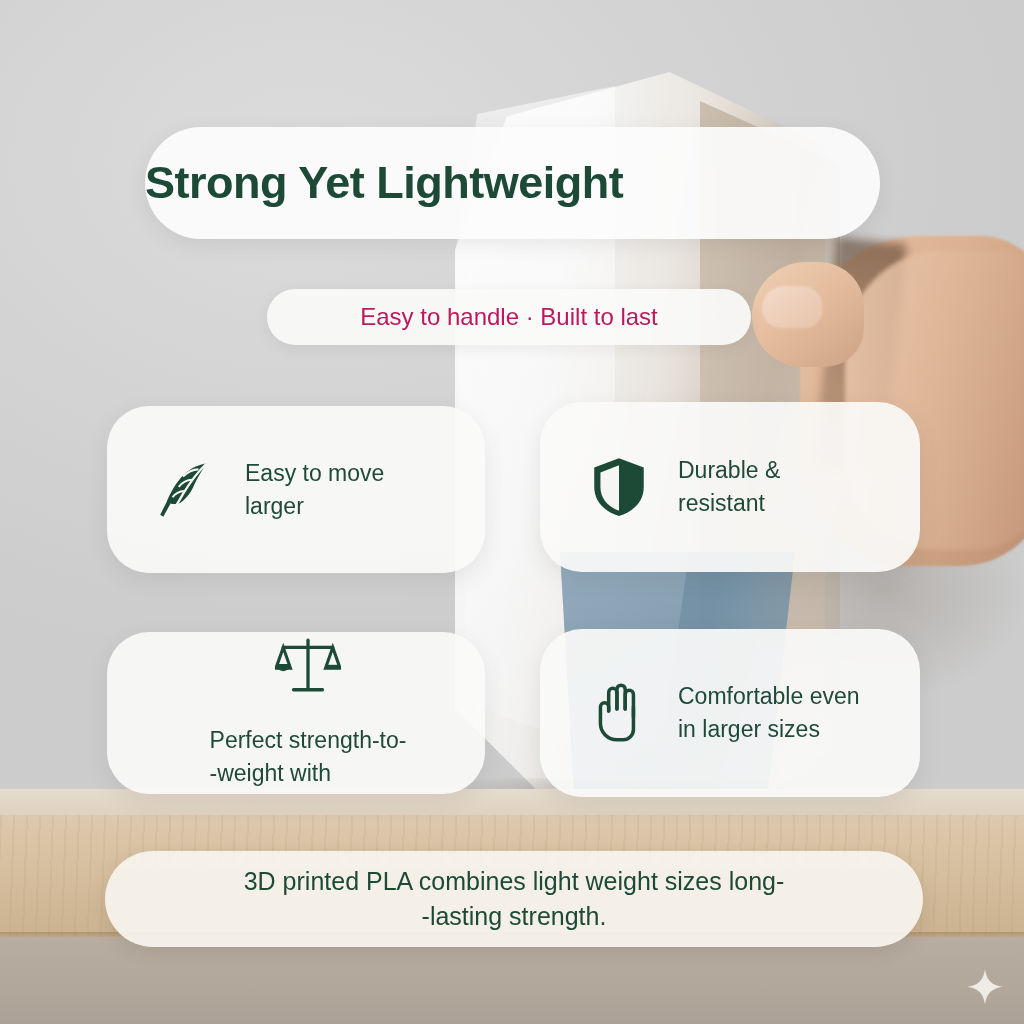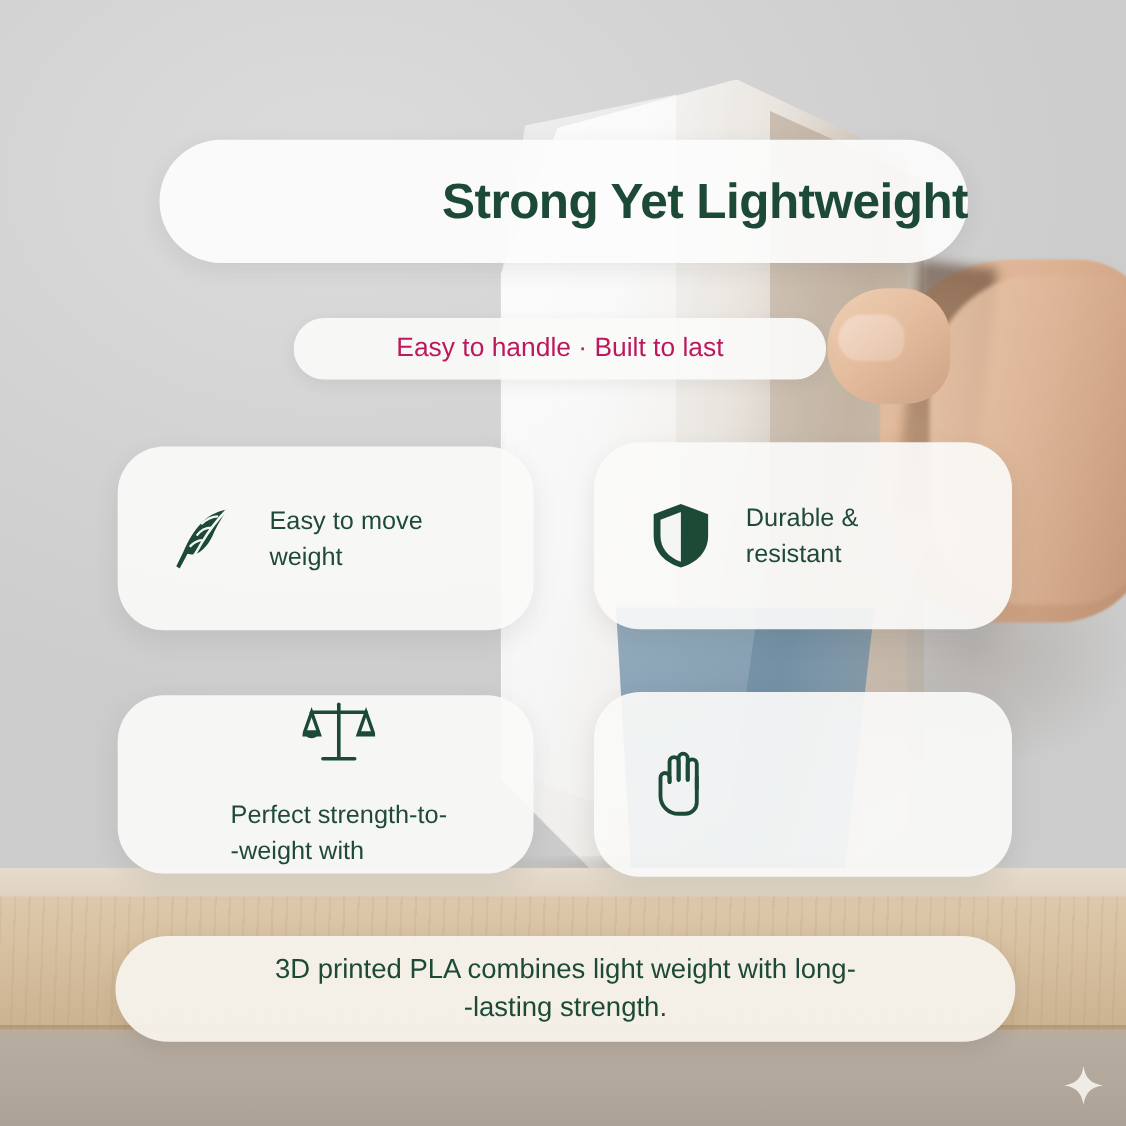--- a/index.html
+++ b/index.html
@@ -123,21 +123,21 @@
     position: absolute; left: 0; top: 937px; width: 1024px; height: 87px;
     background: linear-gradient(180deg, #b8ada1 0%, #b2a79b 60%, #aca196 100%);
   }
 
   
   .pill-title {
     position: absolute; left: 145px; top: 127px; width: 735px; height: 112px;
     background: rgba(252,252,252,0.93);
     border-radius: 56px;
     box-shadow: 0 6px 20px rgba(70,70,70,.10);
-    display: flex; align-items: center; justify-content: flex-end;
+    display: flex; align-items: center; justify-content: flex-start;
   }
   .pill-title h1 {
     font-size: 45px; font-weight: 700; letter-spacing: -0.5px;
     color: #1d4a37; white-space: nowrap;
   }
 
   .pill-sub {
     position: absolute; left: 267px; top: 289px; width: 484px; height: 56px;
     background: rgba(250,250,249,0.93);
     border-radius: 28px;
@@ -222,21 +222,21 @@
   <div class="cards">
 
     <div class="card c0">
       <svg class="icon" viewBox="0 0 64 64">
         <path d="M52 6c-6 1-15 4-22 11C23 24 17 34 13 44l-6 12 3 2 7-13c3 1 7 1 10-1 6-4 10-10 13-17 2-5 8-15 12-21z" fill="#1d4a37"></path>
         <path d="M52 6C44 14 35 26 29 36c-5 9-9 15-12 19" stroke="#f5f5f4" stroke-width="2.2" fill="none"></path>
         <path d="M44 12c-5 0-11 3-15 7M38 22c-5 0-10 3-13 7M30 33c-4 0-9 3-11 6" stroke="#f5f5f4" stroke-width="2" fill="none"></path>
       </svg>
       <div class="label">
         <div>Easy to move</div>
-        <div>weight</div>
+        <div>larger</div>
       </div>
     </div>
 
     <div class="card c1">
       <svg class="icon" viewBox="0 0 64 64">
         <path d="M32 4 8 13v19c0 14 10 24 24 28 14-4 24-14 24-28V13L32 4z" fill="#1d4a37"></path>
         <path d="M32 11 14 18v14c0 11 7 19 18 23V11z" fill="#f5f5f4"></path>
       </svg>
       <div class="label">
         <div>Durable &amp;</div>
@@ -265,27 +265,31 @@
 
     <div class="card c3">
       <svg class="icon" viewBox="0 0 64 64">
         <g fill="none" stroke="#1d4a37" stroke-width="3.4" stroke-linecap="round" stroke-linejoin="round">
           <path d="M22 30V12a4 4 0 0 1 8 0v16"></path>
           <path d="M30 28V9a4 4 0 0 1 8 0v19"></path>
           <path d="M38 28V14a4 4 0 0 1 8 0v22"></path>
           <path d="M22 30v-4a4 4 0 0 0-8 0v16c0 9 7 16 16 16h6c5.5 0 10-4.5 10-10V26"></path>
         </g>
       </svg>
+      <div class="label">
+        <div>Comfortable even</div>
+        <div>in larger sizes</div>
+      </div>
     </div>
 
   </div>
 
   <div class="pill-footer">
     <span>
-      <span>3D printed PLA combines light weight with long-</span><br>
+      <span>3D printed PLA combines light weight sizes long-</span><br>
       <span>-lasting strength.</span>
     </span>
   </div>
 
   <svg class="sparkle" viewBox="0 0 40 40">
     <path d="M20 2c1.5 10 6 14.5 16 16-10 1.5-14.5 6-16 16-1.5-10-6-14.5-16-16 10-1.5 14.5-6 16-16z" fill="#f4f1ec" opacity="0.92"></path>
   </svg>
 
 </div>
 

